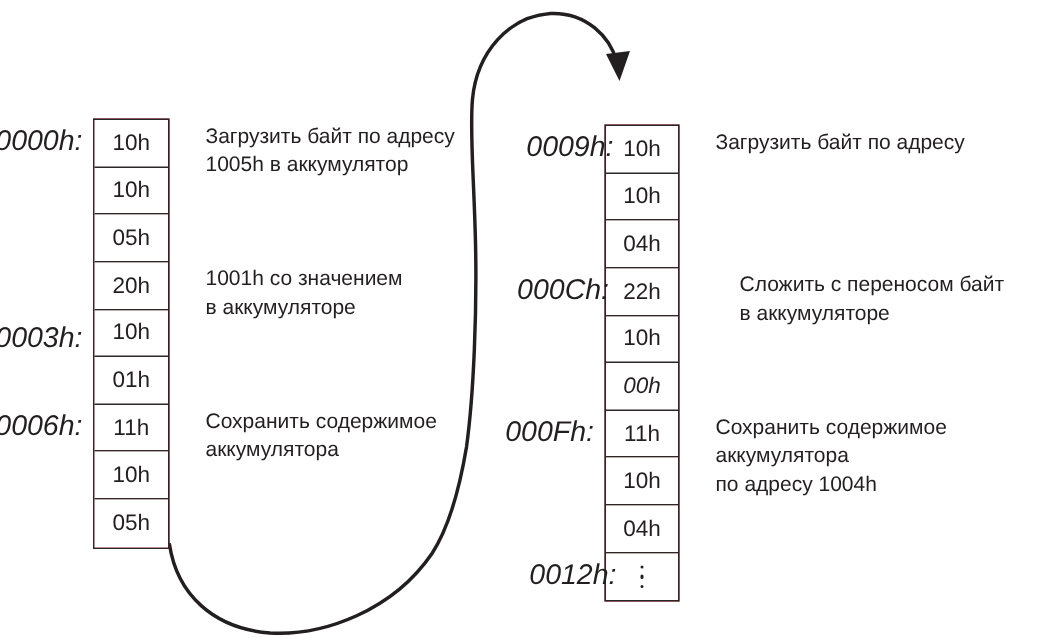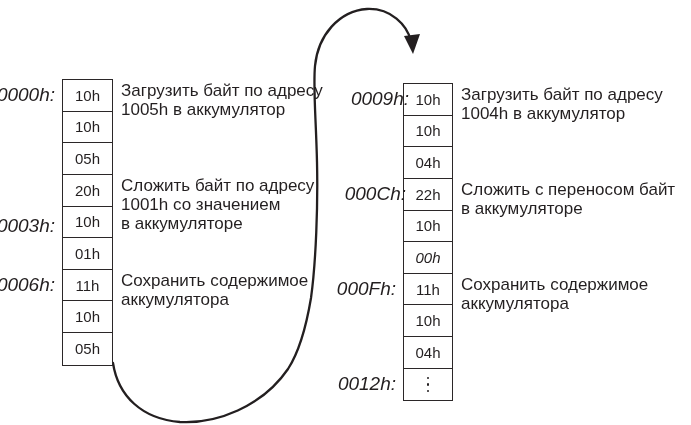--- a/index.html
+++ b/index.html
@@ -33,23 +33,24 @@
   .cell:last-child{border-bottom:none;}
   .addr{
     position:absolute;
     font-size:19px;
     white-space:nowrap;
     transform:translateY(-50%);
     font-style:italic;
   }
   .ann{
     position:absolute;
-    font-size:17px;
+    font-size:14px;
     line-height:19px;
     white-space:nowrap;
+    margin-left:16px;
   }
   .vdots{display:flex;flex-direction:column;align-items:center;gap:4px;}
   .vdots i{width:2.6px;height:2.6px;border-radius:50%;background:#231f20;display:block;}
 </style>
 </head>
 <body>
 
 <div id="stage" style="background: rgb(255, 255, 255); color: rgb(35, 31, 32);">
 
   <svg id="arrow-layer" viewBox="0 0 691 425" xmlns="http://www.w3.org/2000/svg" aria-hidden="true">
@@ -77,21 +78,20 @@
         <div class="cell" style="height: 31.65px;">05h</div>
       </div>
       <div class="addr" style="right: 636px; top: 94.825px;">0000h:</div>
       <div class="addr" style="right: 636px; top: 189.775px; margin-top: 36px;">0003h:</div>
       <div class="addr" style="right: 636px; top: 284.725px;">0006h:</div>
       <div class="ann" style="left: 121px; top: 81px;">
         <div>Загрузить байт по адресу</div>
         <div>1005h в аккумулятор</div>
       </div>
       <div class="ann" style="left: 121px; top: 175.95px;">
-        <div>Сложить байт по адресу</div>
         <div>1001h со значением</div>
         <div>в аккумуляторе</div>
       </div>
       <div class="ann" style="left: 121px; top: 270.9px;">
         <div>Сохранить содержимое</div>
         <div>аккумулятора</div>
       </div>
     </div>
   <div>
       <div class="memcol" style="left: 403px; top: 83px; width: 50px;">
@@ -108,28 +108,28 @@
           <span class="vdots">
             <i></i>
             <i></i>
             <i></i>
           </span>
         </div>
       </div>
       <div class="addr" style="right: 282px; top: 98.825px;">0009h:</div>
       <div class="addr" style="right: 285px; top: 193.775px;">000Ch:</div>
       <div class="addr" style="right: 295px; top: 288.725px;">000Fh:</div>
-      <div class="addr" style="right: 295px; top: 383.675px;">0012h:</div>
+      <div class="addr" style="right: 280px; top: 383.675px;">0012h:</div>
       <div class="ann" style="left: 461px; top: 85px;">
         <div>Загрузить байт по адресу</div>
-        <div>1004h в аккумулятор</div>
       </div>
-      <div class="ann" style="left: 461px; top: 179.95px;">
+      <div class="ann" style="left: 477px; top: 179.95px;">
         <div>Сложить с переносом байт</div>
         <div>в аккумуляторе</div>
       </div>
       <div class="ann" style="left: 461px; top: 274.9px;">
         <div>Сохранить содержимое</div>
         <div>аккумулятора</div>
+        <div>по адресу 1004h</div>
       </div>
     </div>
 
 </div>
 
 </body></html>

